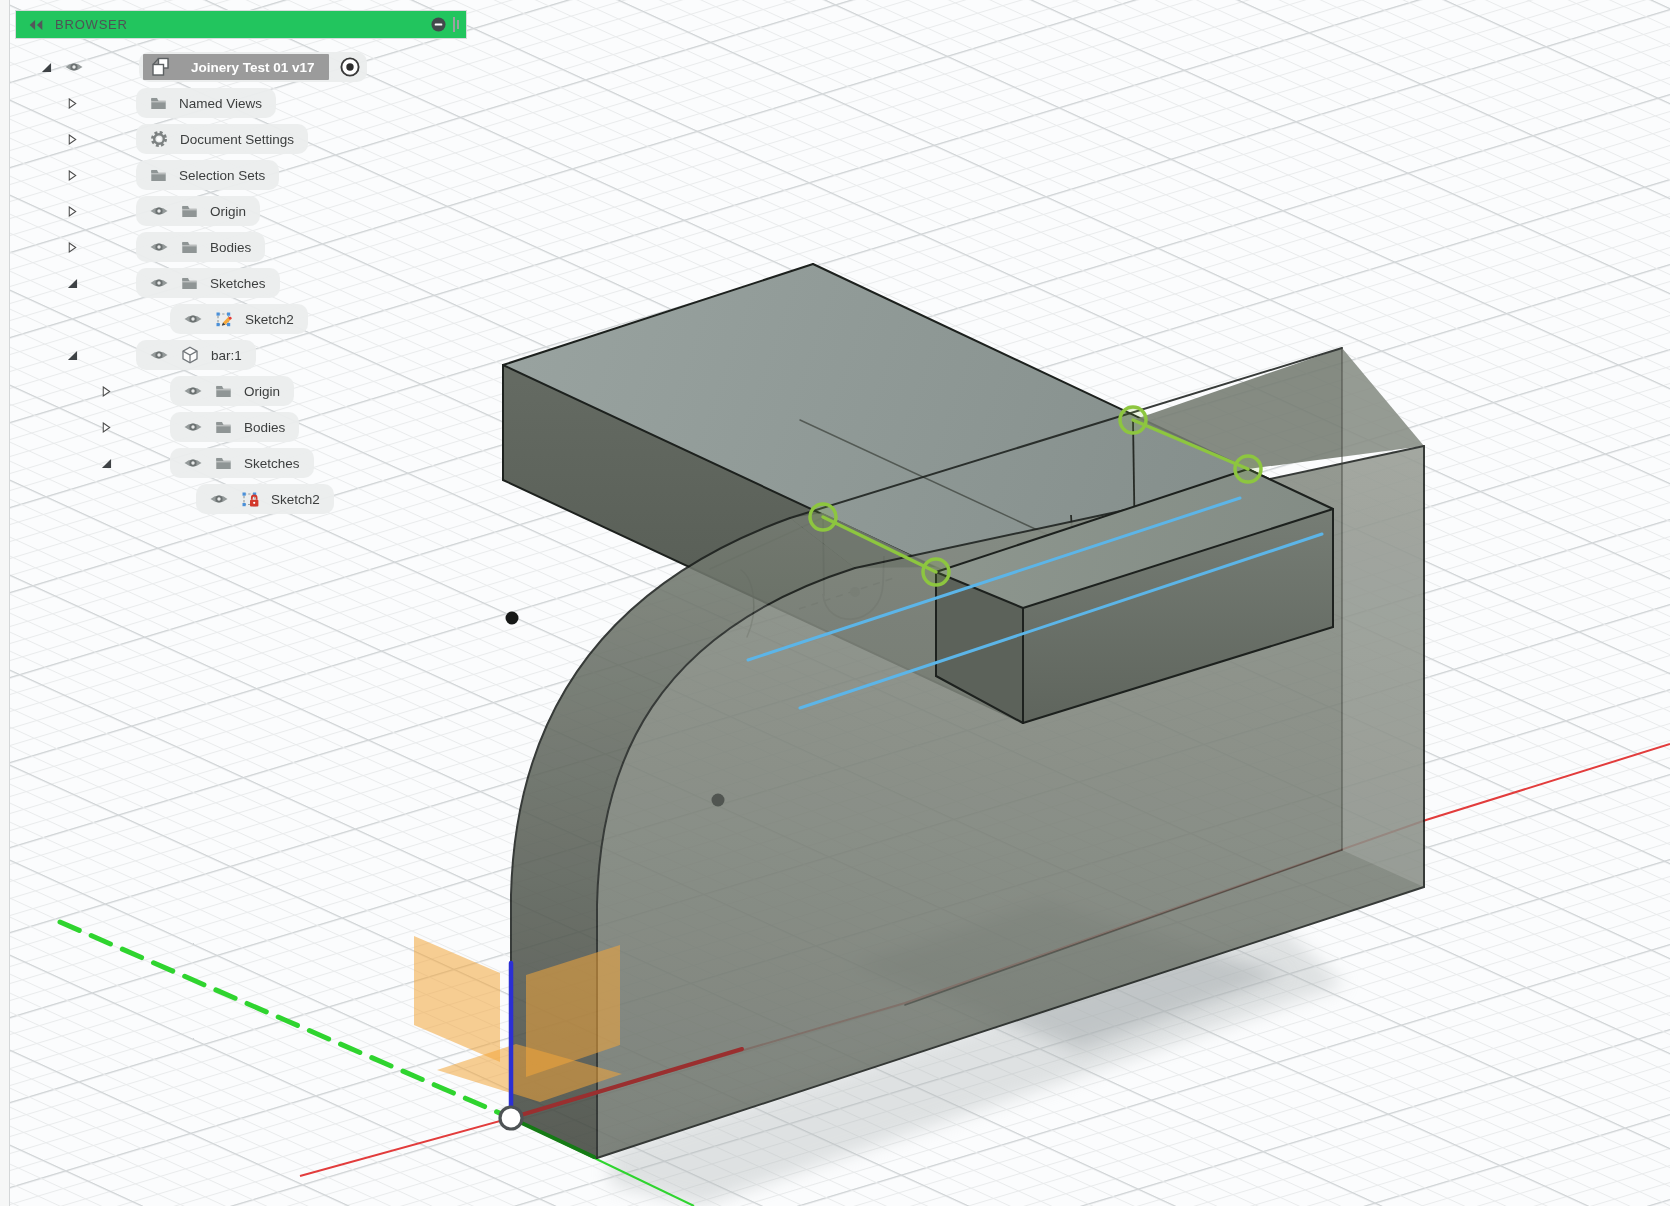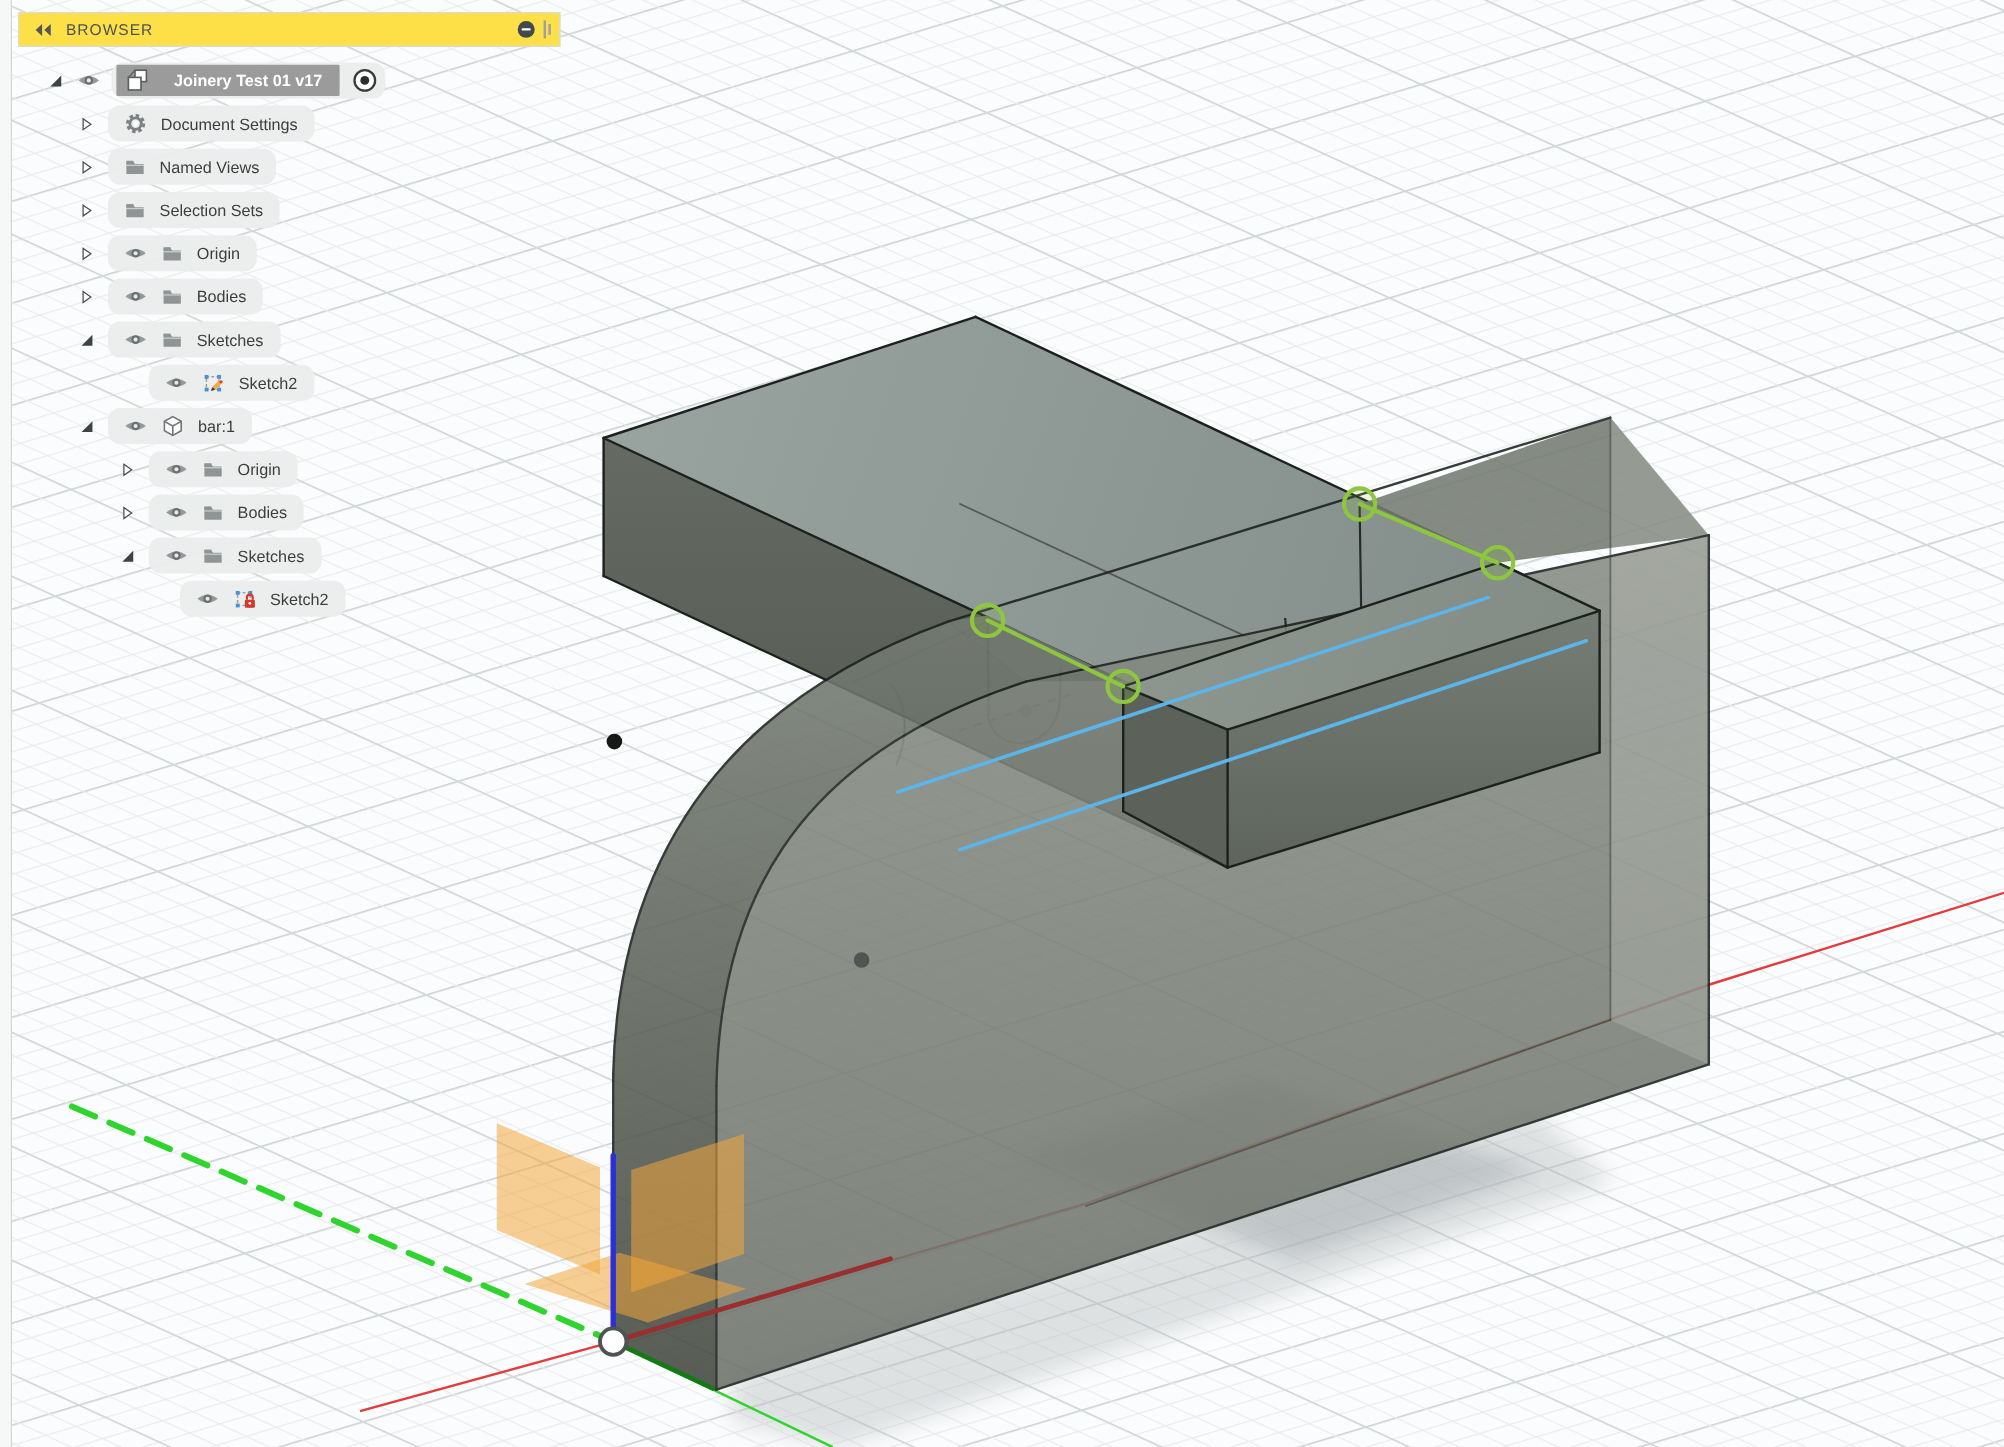--- a/index.html
+++ b/index.html
@@ -3,35 +3,35 @@
 <meta charset="utf-8">
 <style>
   html,body{margin:0;padding:0;}
   body{width:1670px;height:1206px;overflow:hidden;position:relative;background:var(--bg,#fbfcfd);
        font-family:"Liberation Sans","DejaVu Sans",sans-serif;}
   #viewport{position:absolute;left:0;top:0;z-index:0;}
   .edge-strip{position:absolute;left:0;top:0;width:9px;height:100%;background:#f6f7f7;
               border-right:1px solid #d4d7d8;z-index:1;}
   
   #browser{position:absolute;left:0;top:0;width:500px;z-index:2;}
-  .panel-header{position:absolute;left:15px;top:10px;width:452px;height:29px;background:#fde047;
+  .panel-header{position:absolute;left:15px;top:10px;width:452px;height:29px;background:#22c55e;
     border:1px solid #d8dbdc;display:flex;align-items:center;box-sizing:border-box;}
   .panel-header .chev{width:18px;height:16px;margin-left:11px;}
   .panel-title{margin-left:10px;font-size:13px;color:#4f5355;letter-spacing:.8px;flex:1 1 auto;}
   .hbtn{width:17px;height:17px;margin-right:6px;}
   .grip{display:flex;align-items:center;gap:2px;margin-right:7px;}
   .grip i{display:block;width:2px;background:#9ba0a2;}
   .grip i:nth-child(1){height:15px;} .grip i:nth-child(2){height:9px;}
   .rows{position:absolute;left:0;top:49px;width:500px;}
   .trow{height:36px;display:flex;align-items:center;}
   .lvl0{padding-left:40px;} .lvl1{padding-left:66px;} .lvl2{padding-left:100px;} .lvl3{padding-left:126px;}
   .tri{width:24px;height:14px;display:inline-flex;align-items:center;flex:0 0 24px;}
   .tri svg{width:13px;height:13px;}
   .pill{display:inline-flex;align-items:center;height:30px;background:rgba(235,237,237,.95);
-        border-radius:10px;padding:0 14px 0 13px;gap:11px;white-space:nowrap;}
+        border-radius:10px;padding:0 14px 0 13px;gap:11px;white-space:nowrap;margin-left:46px;}
   .pill.root{padding:0 6px 0 4px;gap:10px;}
   .sel{display:inline-flex;align-items:center;height:26px;background:var(--selection-bg,#9b9b9b);
        padding:0 14px 0 7px;gap:19px;border-radius:1px;}
   .sel .lbl{color:#ffffff;font-weight:bold;}
   .lbl{font-size:13.5px;color:#3c3e3e;}
   .i{display:inline-block;} .i19{width:19px;height:17px;} .i20{width:20px;height:20px;} .i22{width:22px;height:22px;}
   .eyeoff{opacity:.95;}
   
   .axis-red{stroke:var(--axis-red,#e23c3c);} .axis-red-dark{stroke:var(--axis-red-dark,#9a2f2f);}
   .axis-green{stroke:var(--axis-green,#2fd42f);} .axis-green-dark{stroke:var(--axis-green-dark,#157a15);}
@@ -325,38 +325,38 @@
       </span>
     </div>
 
     <div class="trow lvl1">
       <span class="tri">
           <svg viewBox="0 0 20 20" width="13" height="13">
             <use href="#sym-tri-c"></use>
           </svg>
         </span>
       <span class="pill">
+        <svg class="i i19">
+            <use href="#sym-folder"></use>
+          </svg>
+        <span class="lbl">Named Views</span>
+      </span>
+    </div>
+
+    <div class="trow lvl1">
+      <span class="tri">
+          <svg viewBox="0 0 20 20" width="13" height="13">
+            <use href="#sym-tri-c"></use>
+          </svg>
+        </span>
+      <span class="pill">
         <svg class="i i20">
             <use href="#sym-gear"></use>
           </svg>
         <span class="lbl">Document Settings</span>
-      </span>
-    </div>
-
-    <div class="trow lvl1">
-      <span class="tri">
-          <svg viewBox="0 0 20 20" width="13" height="13">
-            <use href="#sym-tri-c"></use>
-          </svg>
-        </span>
-      <span class="pill">
-        <svg class="i i19">
-            <use href="#sym-folder"></use>
-          </svg>
-        <span class="lbl">Named Views</span>
       </span>
     </div>
 
     <div class="trow lvl1">
       <span class="tri">
           <svg viewBox="0 0 20 20" width="13" height="13">
             <use href="#sym-tri-c"></use>
           </svg>
         </span>
       <span class="pill">

